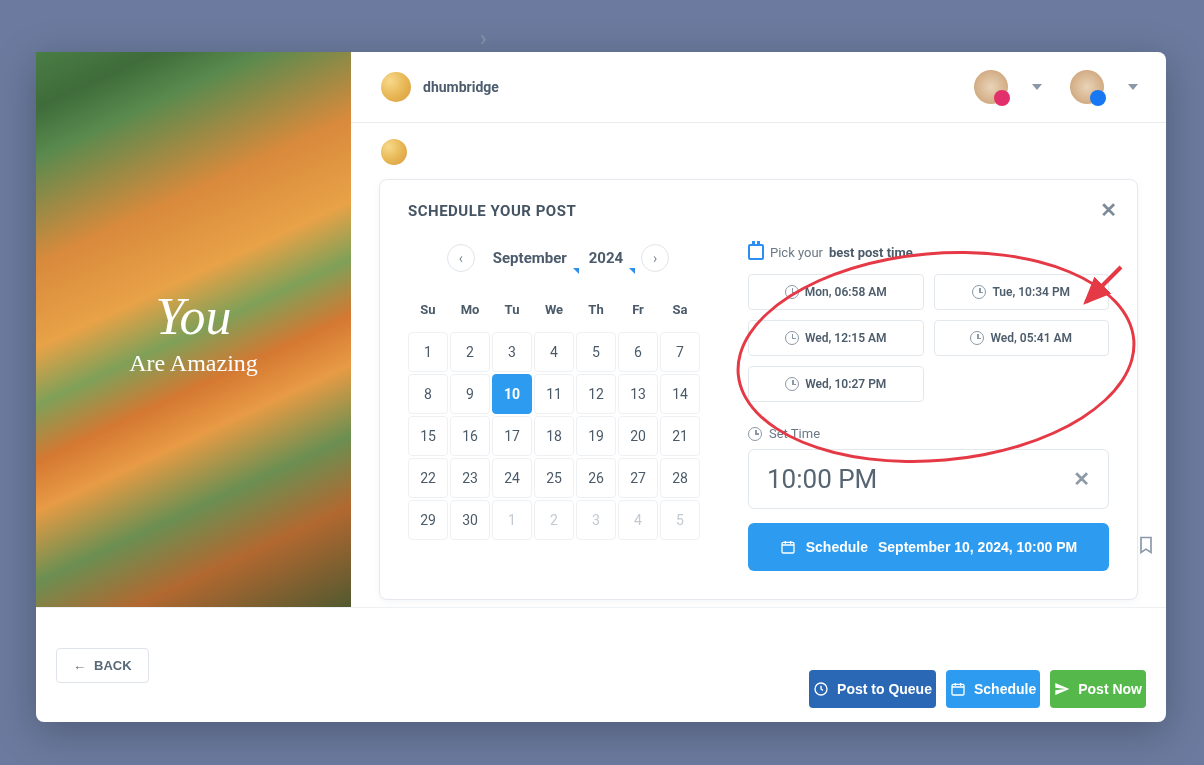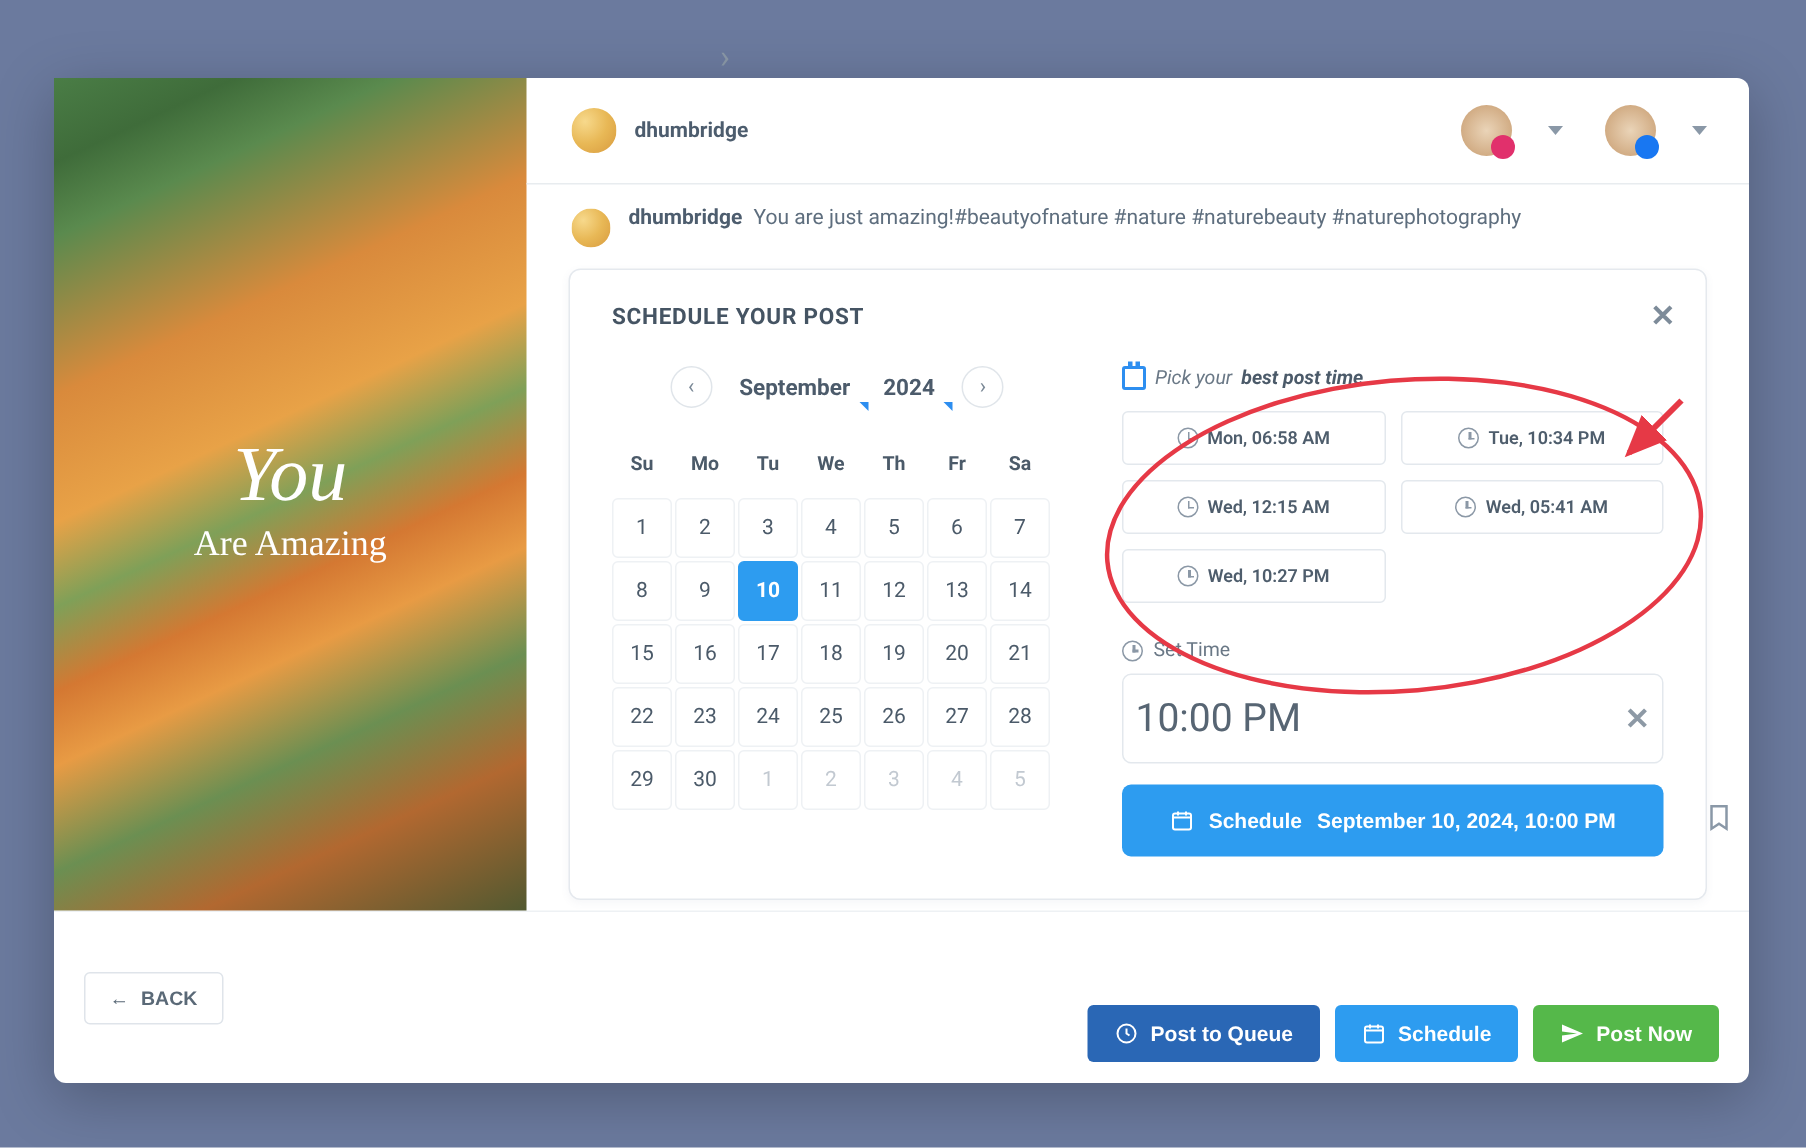--- a/index.html
+++ b/index.html
@@ -118,42 +118,42 @@
 .cal-dow { text-align:center; font-weight:700; font-size:13px; color:#4b5a69; line-height:40px;}
 .cal-day {
   text-align:center; line-height:38px; font-size:14px; color:#4b5a69;
   border:1px solid #eef1f4; border-radius:4px;
 }
 .cal-day.selected { background:#2d9cf0; color:#fff; border-color:#2d9cf0; font-weight:700;}
 .cal-day.muted { color:#c2c9d1;}
 .cal-day.clickable { cursor:pointer;}
 
 .sp-right { flex:1; position:relative;}
-.pick-row { display:flex; align-items:center; gap:6px; font-size:13px; color:#6a7886; margin-bottom:14px;font-style:italic;}
+.pick-row { display:flex; align-items:center; gap:6px; font-size:13px; color:#6a7886; margin-bottom:14px;}
 .pick-row .bold { font-weight:700; color:#4b5a69;}
 .cal-ico { width:16px; height:16px; border:2px solid #2d8ef0; border-radius:2px; position:relative;}
 .cal-ico::before { content:''; position:absolute; top:-5px; left:2px; width:3px; height:5px; background:#2d8ef0;}
 .cal-ico::after { content:''; position:absolute; top:-5px; right:2px; width:3px; height:5px; background:#2d8ef0;}
 .time-grid { display:grid; grid-template-columns: 1fr 1fr; gap:10px;}
 .time-chip {
   border:1px solid #e3e8ed; border-radius:4px; padding:10px 12px;
   font-size:12px; font-weight:600; color:#4e5d6c;
   display:flex; align-items:center; justify-content:center; gap:6px;
   cursor:pointer; background:#fff;
 }
 .clock-sm {
   width:14px; height:14px; border:1.5px solid #8b98a6; border-radius:50%;
   position:relative; flex-shrink:0;
 }
 .clock-sm::before { content:''; position:absolute; left:50%; top:20%; width:1.5px; height:40%; background:#8b98a6;}
 .clock-sm::after { content:''; position:absolute; left:50%; top:48%; width:30%; height:1.5px; background:#8b98a6;}
 .set-time-lbl { display:flex; align-items:center; gap:7px; font-size:13px; color:#6a7886; margin-top:24px;}
 .time-input {
   margin-top:8px; border:1px solid #e3e8ed; border-radius:6px;
-  padding:14px 8px; font-size:26px; color:#576573;
+  padding:14px 18px; font-size:26px; color:#576573;
   display:flex; align-items:center; justify-content:space-between;gap:34px;
 }
 .time-clear { font-size:20px; color:#8d99a5; cursor:pointer; font-weight:600;}
 .schedule-btn {
   margin-top:14px; width:100%; background:#2d9cf0; color:#fff; border:none;
   border-radius:6px; padding:16px 10px; font-size:14px; font-weight:600;
   display:flex; align-items:center; justify-content:center; gap:10px;
   cursor:pointer;
 }
 .schedule-btn .sch-date { font-weight:700;}
@@ -177,21 +177,21 @@
   display:flex; align-items:center; justify-content:space-between;
   padding: 14px 20px; border-top:1px solid #eef1f4;
 }
 .back-btn {
   border:1px solid #dfe4ea; background:#fff; color:#5a6977;
   padding:9px 16px; border-radius:4px; font-size:13px; font-weight:700;
   display:flex; align-items:center; gap:8px; cursor:pointer;
 }
 .footer-right { display:flex; gap:10px;}
 .btn {
-  border:none; border-radius:4px; padding:11px 18px; font-size:14px; font-weight:700;
+  border:none; border-radius:4px; padding:11px 4px; font-size:14px; font-weight:700;
   color:#fff; display:flex; align-items:center; gap:8px; cursor:pointer;margin-top:48px;
 }
 .btn.queue { background:#2a67b5;}
 .btn.schedule { background:#2d9cf0;}
 .btn.postnow { background:#55b84a;}
 
 .bg-chevron {
   position:absolute; top:26px; left:480px;
   color:#8a98a7; font-size:22px;
 }
@@ -228,24 +228,20 @@
           </div>
           <div class="acc-dropdown">
             <div class="acc-badge"></div>
             <span class="caret"></span>
           </div>
         </div>
       </div>
 
       <div class="post-caption-row">
         <div class="avatar" style="width:30px;height:30px;"></div>
-        <div>
-          <span class="cap-username">dhumbridge</span>
-          <span class="cap-text">You are just amazing!#beautyofnature #nature #naturebeauty #naturephotography</span>
-        </div>
       </div>
 
       <div class="schedule-panel">
         <div class="sp-title">SCHEDULE YOUR POST</div>
         <div class="sp-close">✕</div>
 
         <div class="sp-body">
 
           <div class="cal">
             <div class="cal-nav">

